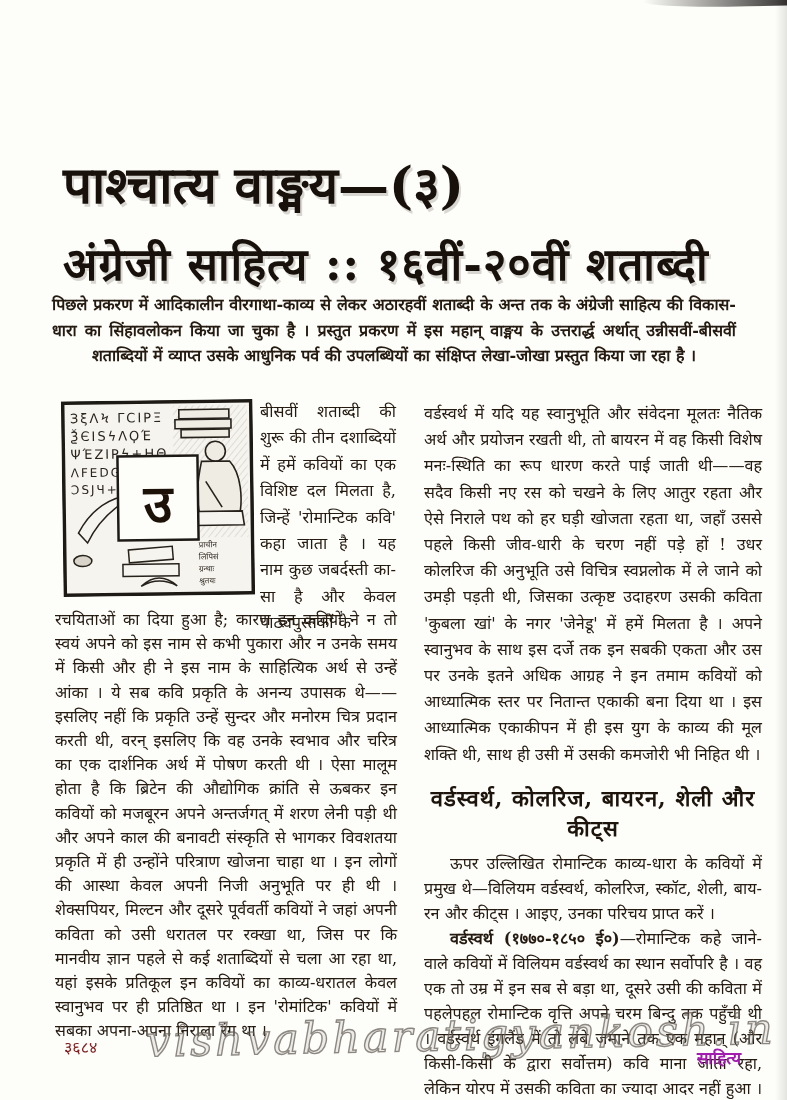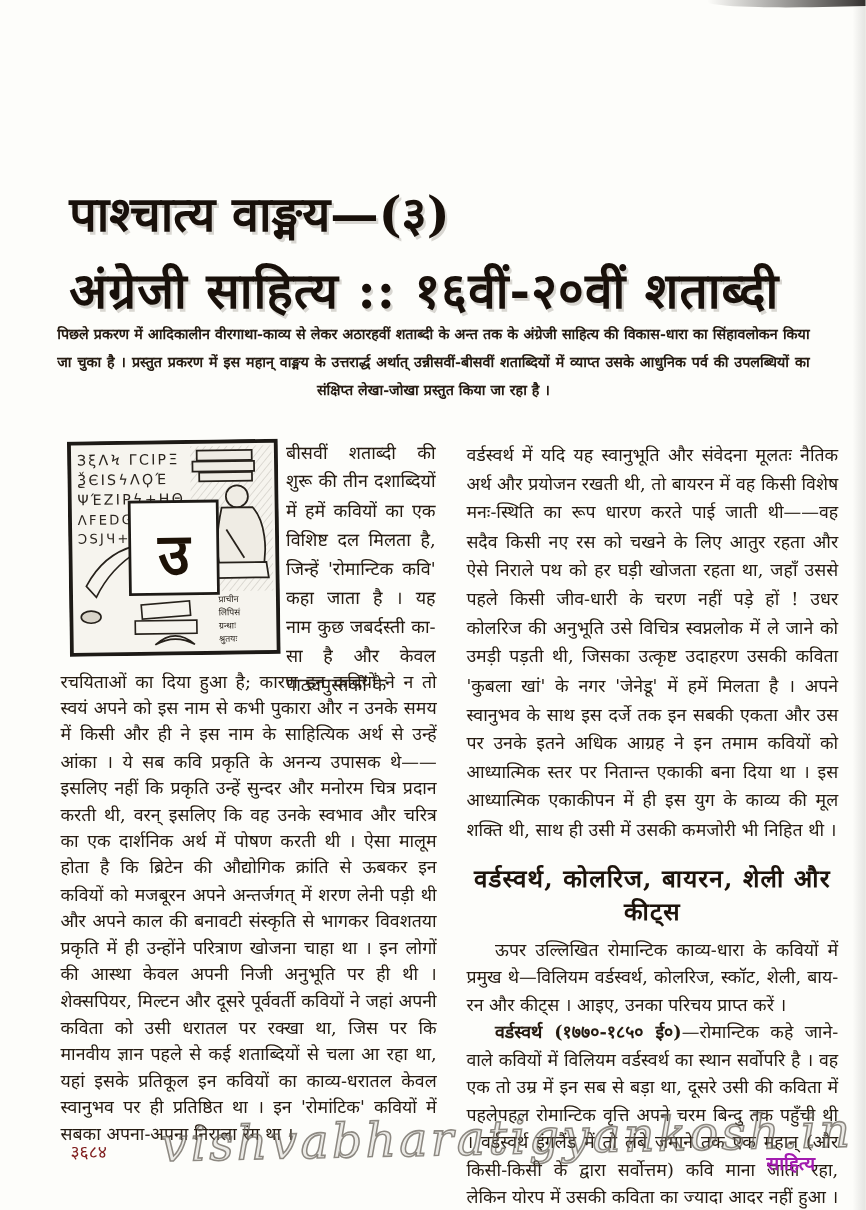--- a/index.html
+++ b/index.html
@@ -14,25 +14,25 @@
   }
   .corner-smudge {
     position:absolute; right:-6px; top:-3px; width:150px; height:10px;
     background:linear-gradient(to left, rgba(25,22,20,0.9), rgba(25,22,20,0));
     transform:rotate(-1.3deg); border-radius:0 0 0 70%;
   }
   .title {
     position:absolute; left:63px; margin:0; font-weight:bold; color:#18100a;
     white-space:nowrap; text-shadow:2px 3px 0 rgba(70,58,46,0.20);
   }
-  .t1 { top:163px; font-size:44px; }
+  .t1 { top:148px; font-size:51px; }
   .t2 { top:232px; font-size:45px; letter-spacing:1px; }
   .intro {
     position:absolute; left:52px; top:292px; width:684px; margin:0;
-    font-size:13px; line-height:25.5px; font-weight:600;
+    font-size:16px; line-height:25.5px; font-weight:600;
     text-align:justify; text-align-last:center;
   }
   .illustration {
     position:absolute; left:62px; top:400px; width:192px; height:196px;
     transform:rotate(-0.8deg);
   }
   .beside {
     position:absolute; left:260px; top:399px; width:136px; margin:0;
     font-size:16.3px; line-height:26.4px; text-align:justify; font-weight:500;
   }

